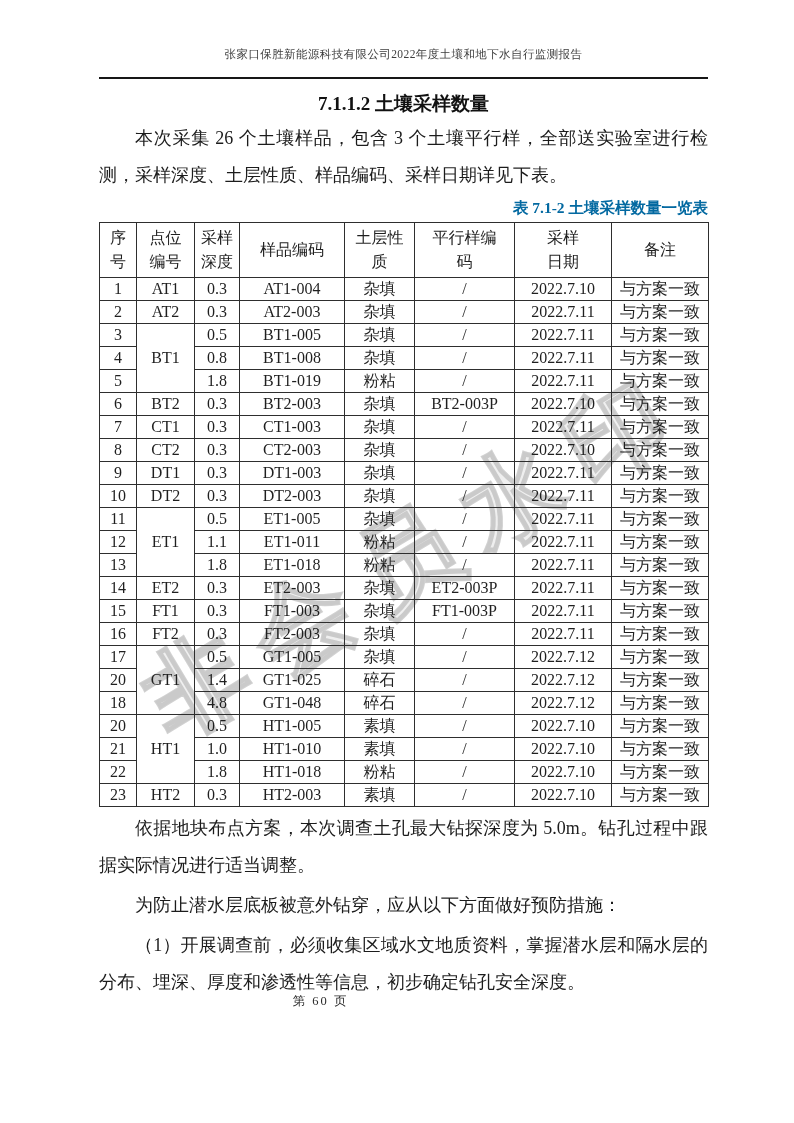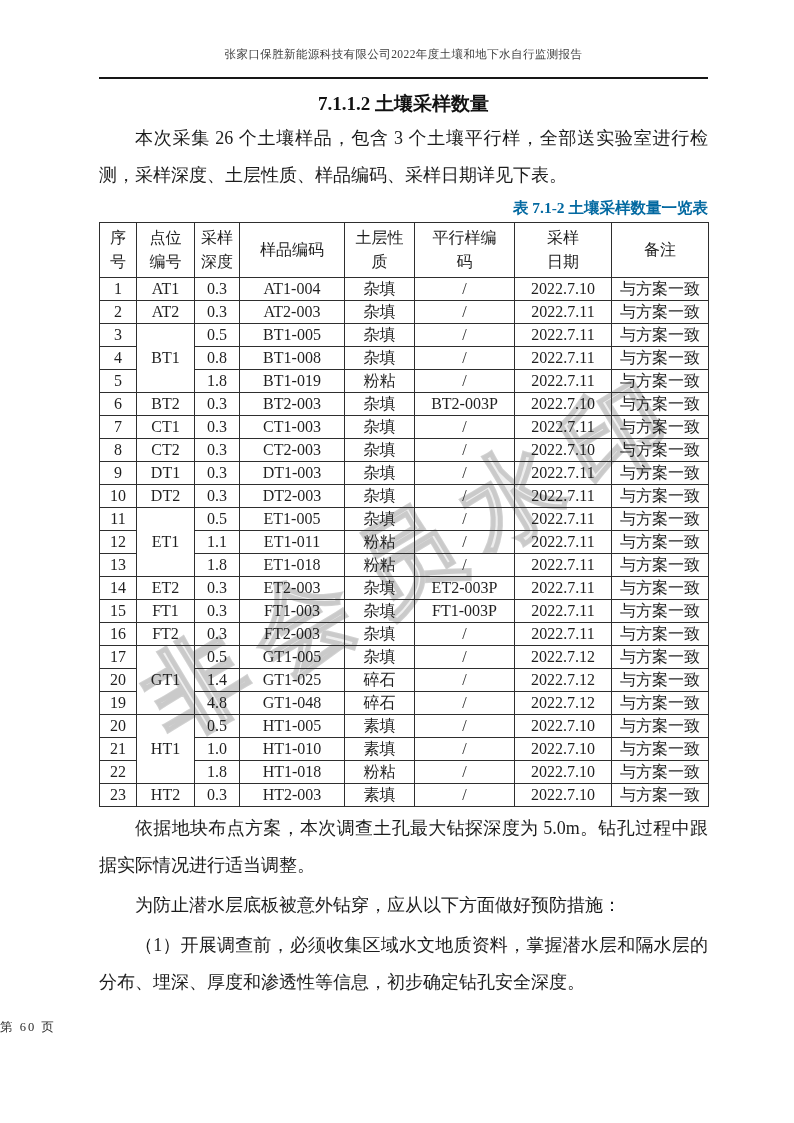--- a/index.html
+++ b/index.html
@@ -32,21 +32,21 @@
   table.sample-table thead th{height:52px;line-height:24px;padding:1px 0;}
   table.sample-table tbody td{height:22px;line-height:22px;white-space:nowrap;}
   .watermark{
     position:absolute;left:112px;top:488px;width:610px;text-align:center;
     font-family:"Liberation Sans","DejaVu Sans",sans-serif;font-weight:700;
     font-size:100px;letter-spacing:22px;white-space:nowrap;
     color:rgba(190,190,190,0.25);-webkit-text-stroke:2px rgba(172,172,172,0.55);
     transform:rotate(-31deg);pointer-events:none;z-index:0;
   }
   .doc-footer{
-    position:absolute;left:0;top:1019px;width:641px;text-align:left;
+    position:absolute;left:0;top:993px;width:641px;text-align:center;
     font-size:12.5px;color:#2a2a2a;letter-spacing:2px;z-index:1;
   }
 </style>
 </head>
 <body>
 
 <div class="watermark">非会员水印</div>
 
 <div class="content">
 
@@ -253,21 +253,21 @@
         <tr>
           <td>20</td>
           <td>1.4</td>
           <td>GT1-025</td>
           <td>碎石</td>
           <td>/</td>
           <td>2022.7.12</td>
           <td>与方案一致</td>
         </tr>
         <tr>
-          <td>19</td>
+          <td>18</td>
           <td>4.8</td>
           <td>GT1-048</td>
           <td>碎石</td>
           <td>/</td>
           <td>2022.7.12</td>
           <td>与方案一致</td>
         </tr>
         <tr>
           <td>20</td>
           <td rowspan="3">HT1</td>

